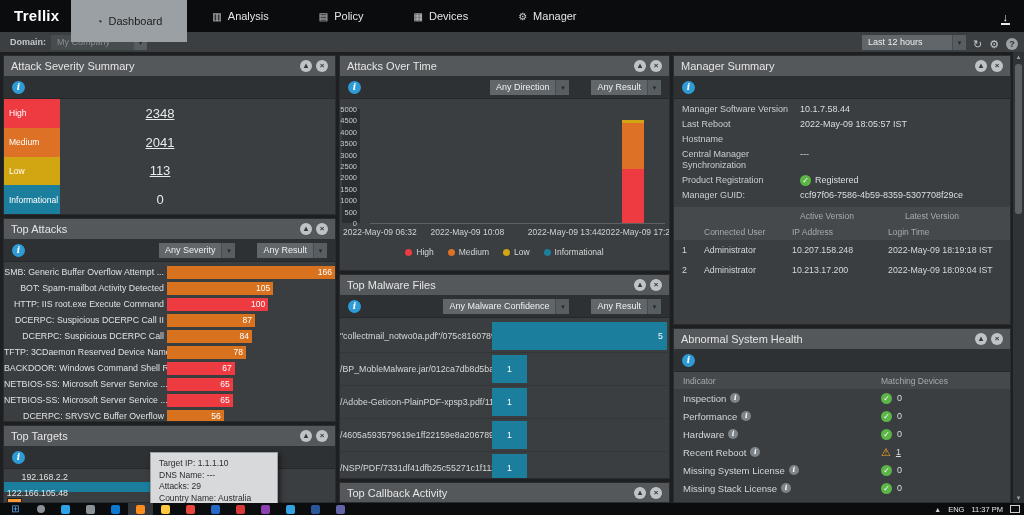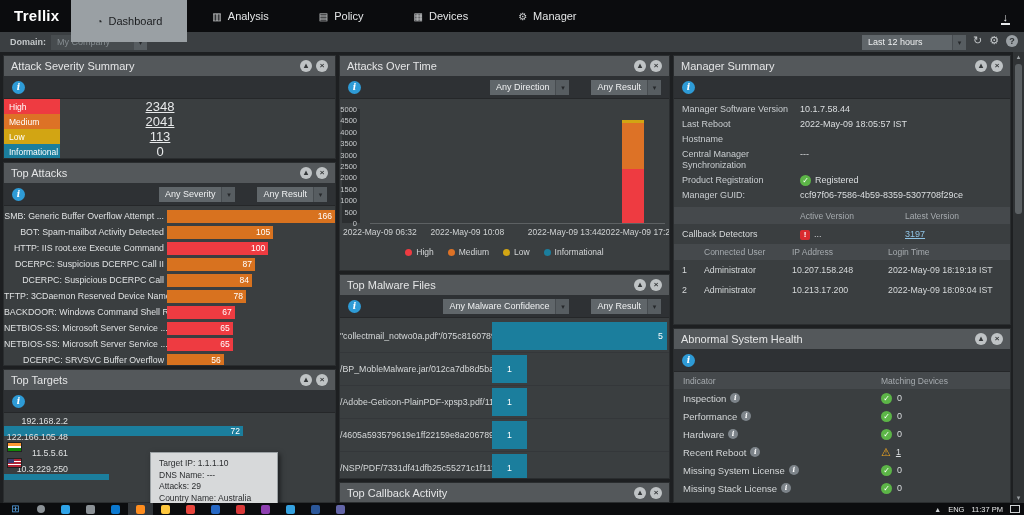--- a/index.html
+++ b/index.html
@@ -22,33 +22,33 @@
   
   #toolbar{position:absolute;top:32px;left:0;right:0;height:20px;background:#3b3f42;z-index:1;
     display:flex;align-items:center;padding:0 6px;box-sizing:border-box;}
   .domlbl{font-size:9px;font-weight:bold;color:#c3c7c9;margin:0 5px 0 4px;}
   .sel{display:flex;align-items:stretch;background:#60666a;height:15px;font-size:9px;color:#eef0f1;}
   .sel .txt{padding:2px 6px 0 6px;white-space:nowrap;overflow:hidden;flex:1;}
   .sel .arr{width:13px;background:#575d61;border-left:1px solid #474c50;color:#26282b;font-size:7px;
     text-align:center;line-height:15px;flex:none;}
   .dom{width:96px;background:#474c4f;}
   .dom .txt{color:#868d91;}
-  .tbright{margin-left:auto;display:flex;align-items:flex-start;gap:7px;}
+  .tbright{margin-left:auto;display:flex;align-items:flex-end;gap:7px;}
   .time{width:104px;}
   .tbico{color:#c6cacc;font-size:11px;line-height:11px;}
   .helpico{width:12px;height:12px;border-radius:50%;background:#9ba1a5;color:#2e3133;font-size:9px;
     font-weight:bold;text-align:center;line-height:12px;}
 
   
   #content{position:absolute;top:55px;left:3px;right:13px;bottom:12px;display:flex;gap:3px;}
   .col{display:flex;flex-direction:column;gap:3px;min-width:0;}
   #col1{width:333px;flex:none;} #col2{width:331px;flex:none;} #col3{flex:1;}
   .panel{background:#3a3e40;display:flex;flex-direction:column;overflow:hidden;border:1px solid #2a2d2f;
     box-sizing:border-box;}
-  #p-ass{height:104px;} #p-ta{height:204px;} #p-tt{flex:1;}
+  #p-ass{height:160px;} #p-ta{height:204px;} #p-tt{flex:1;}
   #p-aot{height:216px;} #p-tmf{height:205px;} #p-tca{flex:1;}
   #p-ms{height:270px;} #p-ash{flex:1;}
   .phdr{height:20px;background:#54585b;display:flex;align-items:center;padding:0 7px;flex:none;}
   .ptitle{font-size:11px;color:#e4e5e6;}
   .phicons{margin-left:auto;display:flex;gap:4px;}
   .pico{width:12px;height:12px;border-radius:50%;background:#bfc3c5;color:#35383a;font-size:8px;
     line-height:12px;text-align:center;font-weight:bold;}
   .inforow{height:22px;background:#2e3134;display:flex;align-items:center;padding:0 8px;gap:6px;
     flex:none;border-bottom:1px solid #252729;}
   .iinfo{width:13px;height:13px;border-radius:50%;background:#2e9bd6;color:#fff;font-size:9px;
@@ -532,25 +532,20 @@
                   <span>ccf97f06-7586-4b59-8359-5307708f29ce</span>
                 </span>
               </div>
             </div>
           <div id="ms-vt">
               <div class="vthdr">
                 <span></span>
                 <span>Active Version</span>
                 <span>Latest Version</span>
               </div>
-              <div class="vtrow">
-                <span>Callback Detectors</span>
-                <span><span class="alert">!</span><span>...</span></span>
-                <span class="blulnk">3197</span>
-              </div>
             </div>
           <div id="ms-ut">
               <div class="uthdr">
                 <span></span>
                 <span>Connected User</span>
                 <span>IP Address</span>
                 <span>Login Time</span>
               </div>
               <div class="utrow">
                 <span>1</span>

